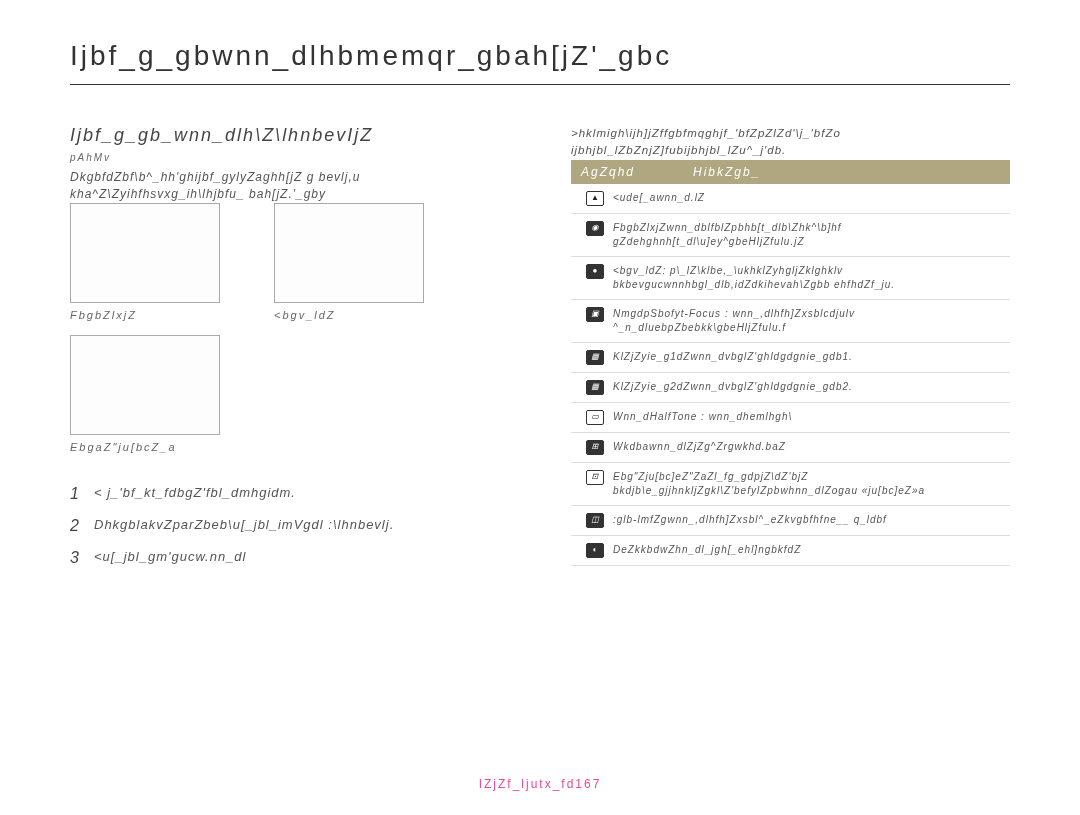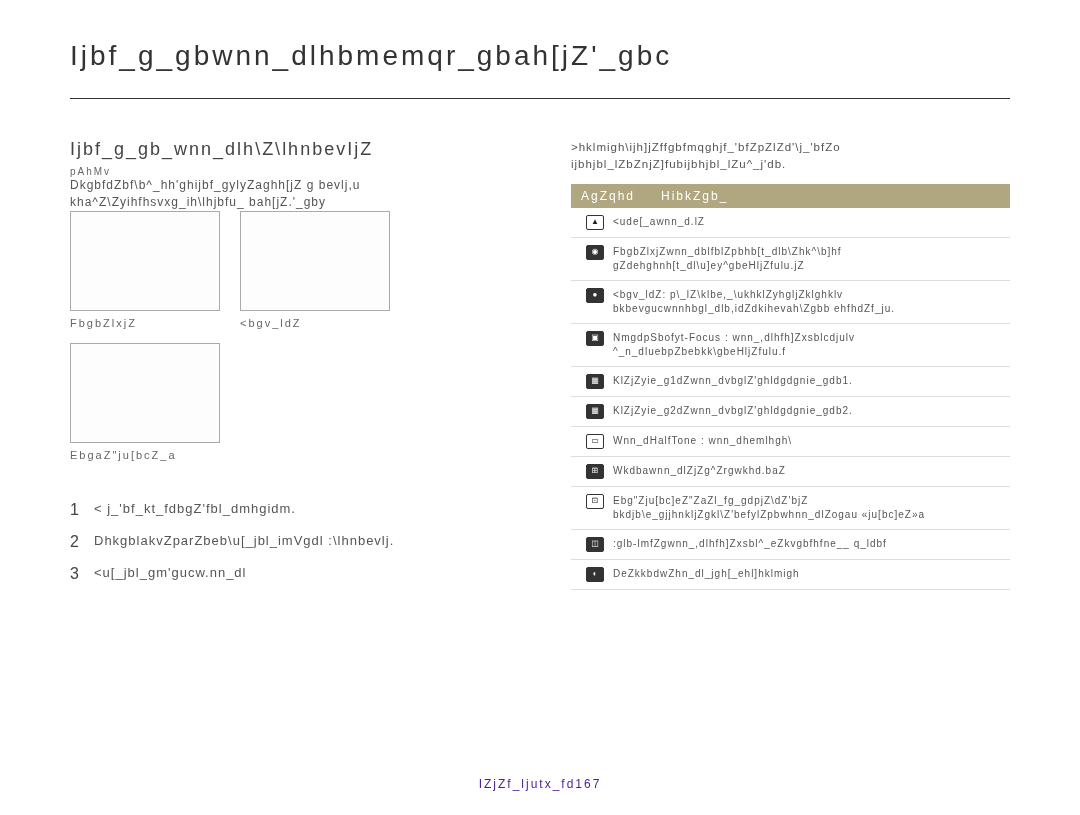--- a/index.html
+++ b/index.html
@@ -12,58 +12,59 @@
     height: 815px;
     position: relative;
     padding: 40px 70px 30px 70px;
     font-size: 13px;
   }
   .main-title {
     font-size: 28px;
     font-weight: normal;
     letter-spacing: 3px;
     border-bottom: 1px solid #333;
-    padding-bottom: 26px;
+    padding-bottom: 12px;
     margin-bottom: 40px;
     color: #333;
   }
   .columns {
     display: flex;
     gap: 40px;
+    font-style: italic;
   }
   .left {
     flex: 1.05;
   }
   .right {
     flex: 1;
   }
   .subtitle {
     font-size: 18px;
     letter-spacing: 2px;
     color: #444;
     margin-bottom: 6px;
   }
   .shot {
     font-size: 10px;
     letter-spacing: 2px;
     color: #666;
-    margin-bottom: 0;
+    margin-bottom: 6px;
   }
   .desc {
     font-size: 12px;
     letter-spacing: 1px;
     color: #555;
     line-height: 1.4;
   }
   .thumbs {
     display: grid;
     grid-template-columns: 150px 150px;
     grid-auto-rows: auto;
-    gap: 14px 20px;
-    margin-bottom: 40px;
+    gap: 14px 54px;
+    margin-bottom: 32px;
   }
   .thumb-box {
     display: flex;
     flex-direction: column;
   }
   .thumb {
     width: 150px;
     height: 100px;
     border: 1px solid #aaa;
     background: #fdfdfd;
@@ -91,29 +92,29 @@
     width: 24px;
     font-size: 16px;
     color: #444;
     flex-shrink: 0;
   }
   .right-desc {
     font-size: 11.5px;
     letter-spacing: 1px;
     color: #555;
     line-height: 1.5;
-    margin-bottom: 10px;
   }
   .table-header {
     display: flex;
     background: #b0a67f;
     color: #fff;
     font-size: 12px;
     letter-spacing: 2px;
     padding: 5px 10px;
+    gap: 32px;
   }
   .th-icon {
     width: 80px;
   }
   .table-row {
     display: flex;
     align-items: flex-start;
     border-bottom: 1px solid #ddd;
     padding: 7px 6px;
   }
@@ -149,21 +150,21 @@
     line-height: 1.4;
     padding-right: 6px;
   }
   .footer {
     position: absolute;
     bottom: 24px;
     left: 0; right: 0;
     text-align: center;
     font-size: 12px;
     letter-spacing: 2px;
-    color: #4c1d95;
+    color: #ec4899;
   }
 </style>
 </head>
 <body>
 
 <div class="main-title">Ijbf_g_gbwnn_dlhbmemqr_gbah[jZ'_gbc</div>
 
 <div class="columns">
   <div class="left">
     <div class="subtitle">Ijbf_g_gb_wnn_dlh\Z\lhnbevIjZ</div>
@@ -267,19 +268,19 @@
         <div class="table-row">
           <div class="td-icon">
             <div class="icon dark">◫</div>
           </div>
           <div class="td-desc">:glb-lmfZgwnn_,dlhfh]Zxsbl^_eZkvgbfhfne__ q_ldbf</div>
         </div>
         <div class="table-row">
           <div class="td-icon">
             <div class="icon dark">◐</div>
           </div>
-          <div class="td-desc">DeZkkbdwZhn_dl_jgh[_ehl]hklmigh</div>
+          <div class="td-desc">DeZkkbdwZhn_dl_jgh[_ehl]ngbkfdZ</div>
         </div>
       </div>
   </div>
 </div>
 
 <div class="footer">IZjZf_ljutx_fd167</div>
 
 </body></html>

